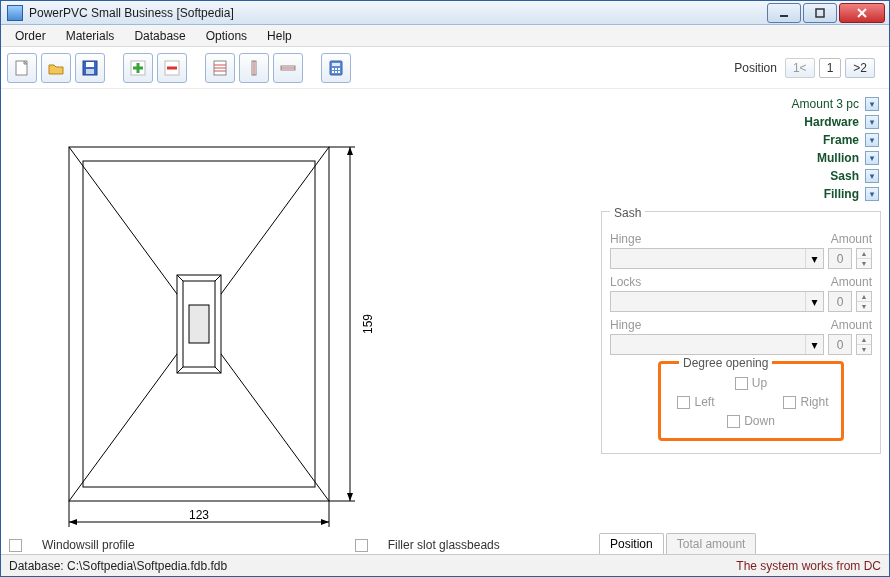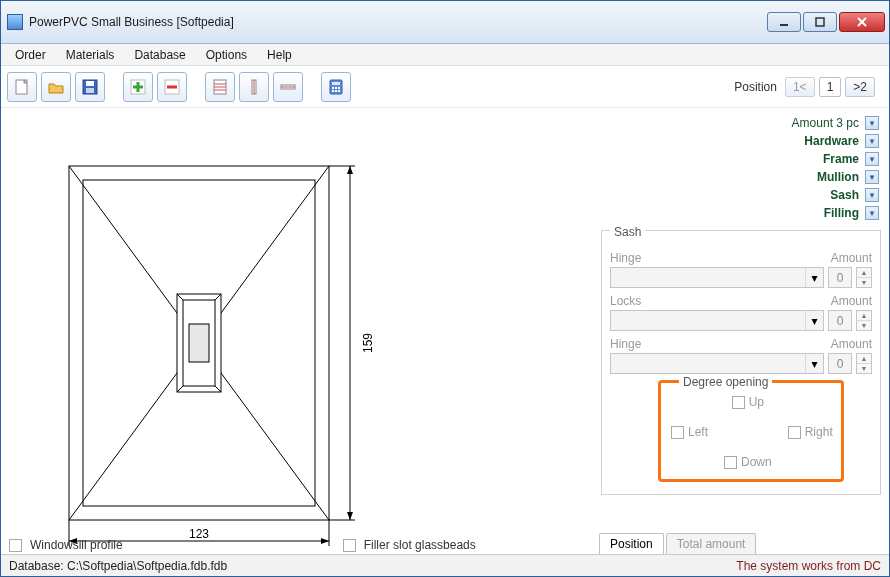--- a/index.html
+++ b/index.html
@@ -1,20 +1,20 @@
 <!DOCTYPE html>
 <html><head>
 <meta charset="utf-8">
 <style>
 * { box-sizing: border-box; margin: 0; padding: 0; font-family: "Segoe UI", Tahoma, sans-serif; font-size: 12px; }
 body { background: #fff; width: 890px; height: 577px; overflow: hidden; }
 
 
 .chrome { width: 890px; height: 577px; border: 1px solid #2b5f9e; background: #fff; display: flex; flex-direction: column; }
-.titlebar { height: 43px; background: linear-gradient(#f2f6fb, #d7e4f2); display: flex; align-items: center; border-bottom: 1px solid #9fb9d6; }
+.titlebar { height: 24px; background: linear-gradient(#f2f6fb, #d7e4f2); display: flex; align-items: center; border-bottom: 1px solid #9fb9d6; }
 .titlebar .app-icon { width:16px; height:16px; margin: 0 6px; background: linear-gradient(#9ecfff,#4a8dd6); border:1px solid #2b5f9e; }
 .titlebar .title { flex:1; color:#1a1a1a; }
 .winbtns { display:flex; }
 .winbtn { width:34px; height:20px; margin-right:2px; border:1px solid #5a7ba3; background: linear-gradient(#eaf2fb,#cadcf0); border-radius:3px; display:flex; align-items:center; justify-content:center; }
 .winbtn.close { width:46px; background: linear-gradient(#f08080,#c93030); border-color:#8e1f1f; color:#fff; font-weight:bold; margin-right:4px;}
 .winbtn svg { display:block; }
 
 .menubar { height:22px; background:#f4f4f4; display:flex; align-items:center; padding:0 4px; border-bottom:1px solid #dcdcdc;}
 .menubar .menu { padding:4px 10px; color:#1a1a1a; }
 
@@ -54,31 +54,31 @@
 .ctrl-row { display:flex; align-items:stretch; gap:4px; margin-bottom:6px; }
 .combo { flex:1; height:21px; border:1px solid #c5c5c5; background:#f4f4f4; display:flex; align-items:center; justify-content:flex-end; }
 .combo .caret { width:18px; height:100%; display:flex; align-items:center; justify-content:center; border-left:1px solid #dadada;}
 .numbox { width:24px; height:21px; border:1px solid #c5c5c5; background:#f4f4f4; display:flex; align-items:center; justify-content:center; color:#888; }
 .spinner { width:16px; height:21px; border:1px solid #c5c5c5; display:flex; flex-direction:column; }
 .spinner div { flex:1; display:flex; align-items:center; justify-content:center; background:#f7f7f7; font-size:7px; color:#777;}
 .spinner div:first-child { border-bottom:1px solid #dadada; }
 
 .degree-box { border:3px solid #f97316; border-radius:4px; margin:4px 28px 4px 48px; padding:4px 10px 10px; }
 .degree-title { position:relative; top:-12px; background:#fff; display:inline-block; padding:0 4px; color:#555; margin-left:8px;}
-.deg-grid { display:grid; grid-template-columns:1fr 1fr 1fr; grid-template-rows:auto auto auto; justify-items:center; align-items:center; gap:16px; margin-top:-6px;text-align:right;}
+.deg-grid { display:grid; grid-template-columns:1fr 1fr 1fr; grid-template-rows:auto auto auto; justify-items:center; align-items:center; gap:5px; margin-top:-6px;text-align:right;}
 .chk-item { display:flex; align-items:center; gap:4px; color:#9a9a9a;}
 .chkbox { width:13px; height:13px; border:1px solid #a9a9a9; background:#fff; }
 
 .right-spacer { flex:1; }
 .tabs { display:flex; padding:0 6px; }
 .tab { border:1px solid #c0c0c0; border-bottom:none; padding:3px 10px; border-radius:2px 2px 0 0; margin-right:2px; background:#fff; }
 .tab.inactive { color:#9a9a9a; background:#f4f4f4; }
 
 .lower-checks { position:absolute; bottom:2px; left:8px; right:0; display:flex; gap:220px;}
-.low-chk { display:flex; align-items:center; gap:8px; color:#333;}
+.low-chk { display:flex; align-items:center; gap:20px; color:#333;}
 
 .statusbar { height:22px; border-top:1px solid #c9c9c9; background:#f2f2f2; display:flex; align-items:center; padding:0 8px; }
 .statusbar .s-left { flex:1; color:#222;}
 .statusbar .s-right { color:#7f1d1d;}
 </style>
 </head>
 <body>
 
 <div class="chrome">
 

